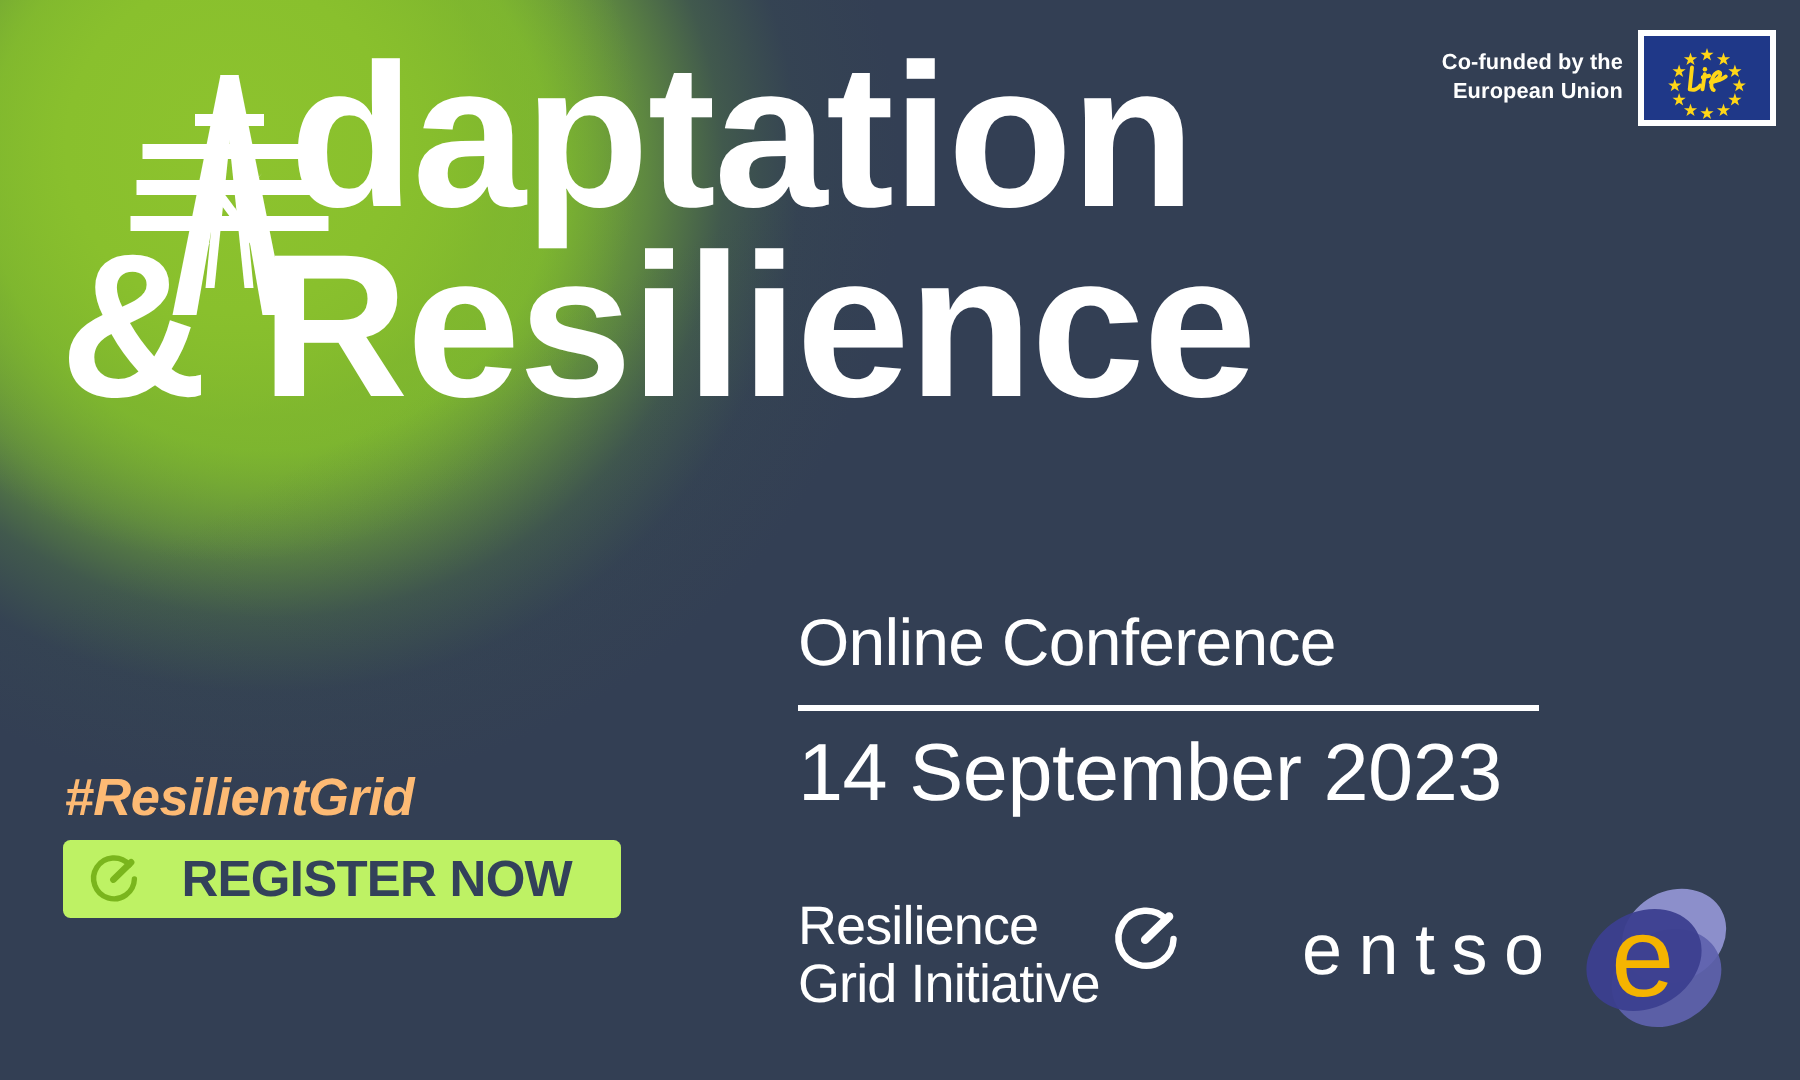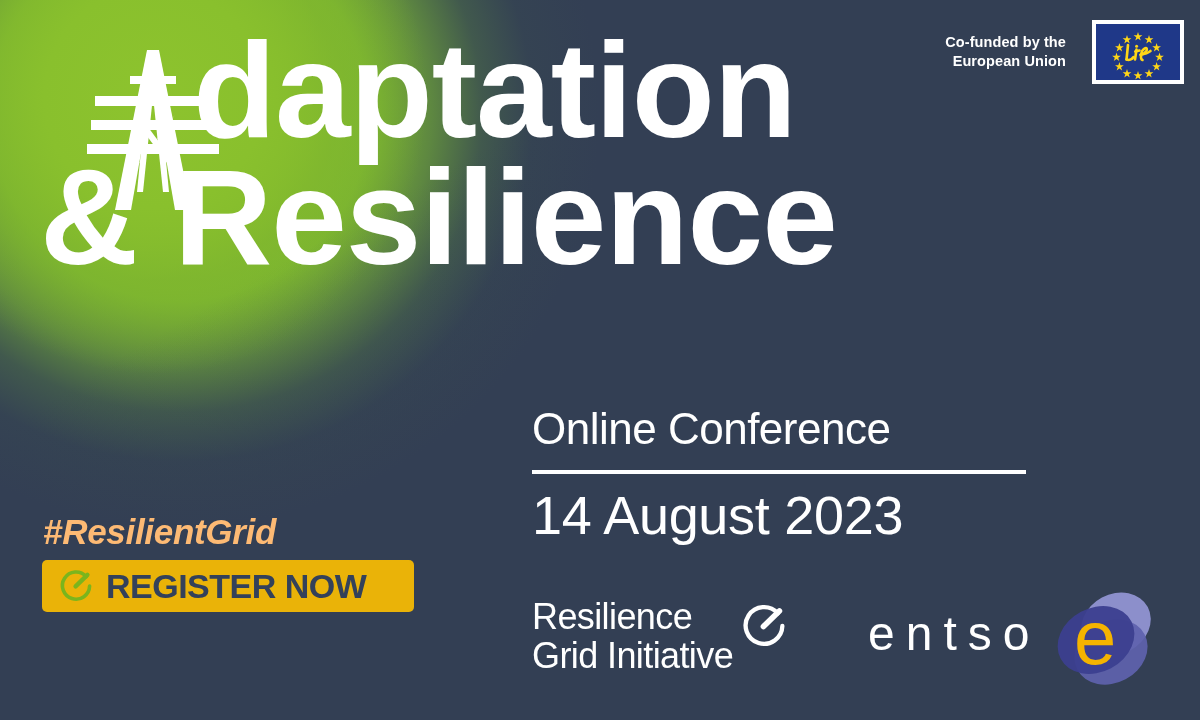--- a/index.html
+++ b/index.html
@@ -56,21 +56,21 @@
                 #333f54 78%);
   }
 
   
   .eu-block {
     position: absolute;
     right: 16px;
     top: 20px;
     display: flex;
     align-items: center;
-    gap: 26px;
+    gap: 10px;
   }
   .eu-text {
     color: #ffffff;
     font-size: 14.5px;
     font-weight: bold;
     line-height: 1.32;
     text-align: right;
     letter-spacing: 0.1px;
     white-space: pre-line;
   }
@@ -118,27 +118,27 @@
     font-style: italic;
     font-weight: 600;
     letter-spacing: -0.3px;
   }
   .register-btn {
     position: absolute;
     left: 42px;
     top: 560px;
     width: 372px;
     height: 52px;
-    background: #eab308;
+    background: #bef264;
     border-radius: 5px;
     display: flex;
     align-items: center;
     padding-left: 14px;
     box-sizing: border-box;
-    gap: 10px;
+    gap: 25px;
   }
   .register-label {
     color: #33415a;
     font-size: 34px;
     font-weight: bold;
     letter-spacing: -0.5px;
     line-height: 1;
   }
 
   
@@ -280,21 +280,21 @@
   <div class="register-btn">
     <svg width="40" height="40" viewBox="0 0 40 40">
       <path d="M30.2 10.6 A13.6 13.6 0 1 0 33.6 20" fill="none" stroke="#7ab51d" stroke-width="3.6" stroke-linecap="round"></path>
       <path d="M19.6 20.4 L31.4 8.9" fill="none" stroke="#7ab51d" stroke-width="4.4" stroke-linecap="round"></path>
     </svg>
     <span class="register-label">REGISTER NOW</span>
   </div>
 
   <div class="conf-title">Online Conference</div>
   <div class="conf-rule"></div>
-  <div class="conf-date">14 August 2023</div>
+  <div class="conf-date">14 September 2023</div>
 
   <div class="rgi-logo">
     <div class="rgi-words">Resilience
 Grid Initiative</div>
     <svg class="rgi-mark" width="54" height="54" viewBox="0 0 40 40">
       <path d="M30.2 10.6 A13.6 13.6 0 1 0 33.6 20" fill="none" stroke="#ffffff" stroke-width="3.2" stroke-linecap="round"></path>
       <path d="M19.6 20.4 L31.4 8.9" fill="none" stroke="#ffffff" stroke-width="4.2" stroke-linecap="round"></path>
     </svg>
   </div>
 

